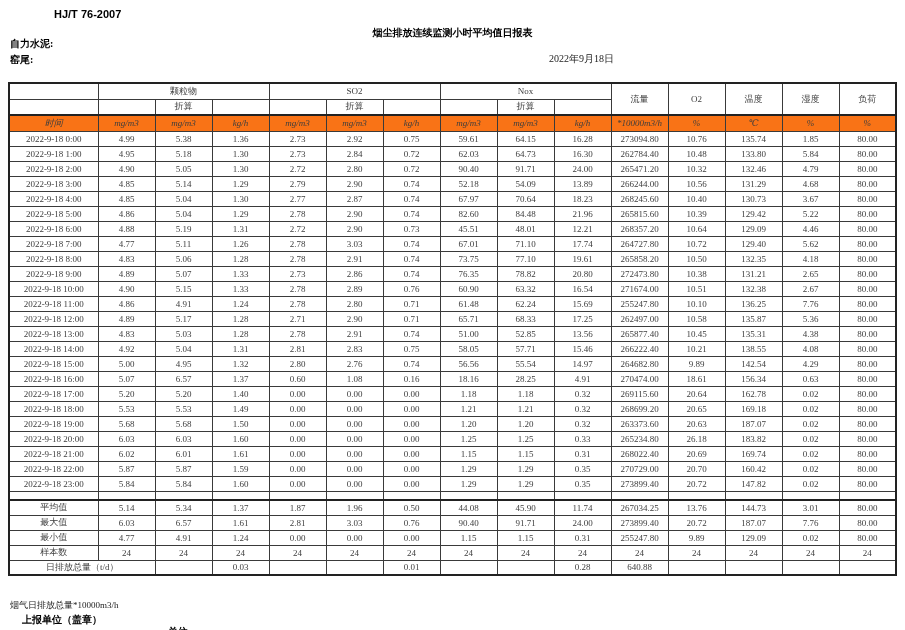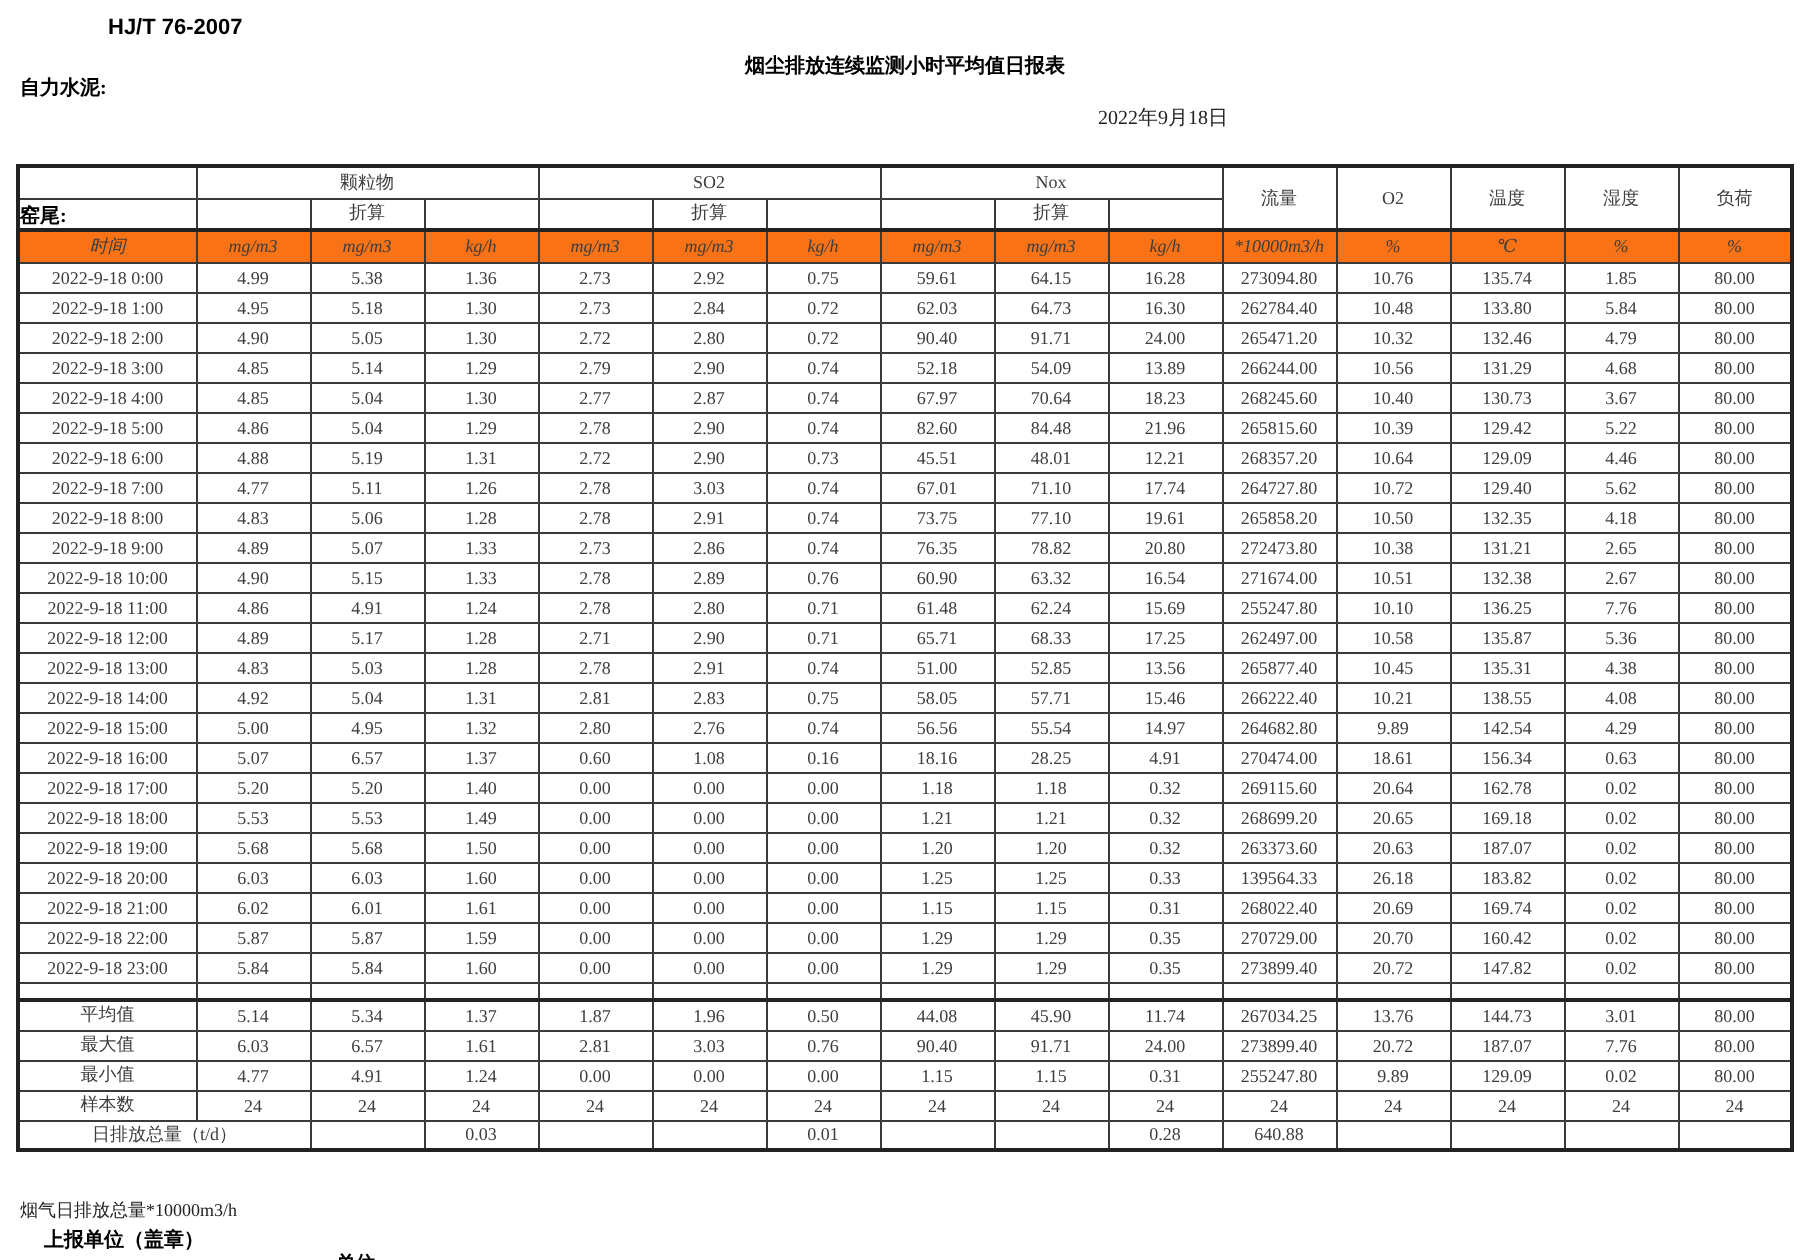--- a/index.html
+++ b/index.html
@@ -2,21 +2,21 @@
 <html><head>
 <meta charset="utf-8">
 <style>
   * { margin:0; padding:0; box-sizing:border-box; }
   html,body { width:905px; height:630px; background:#ffffff; overflow:hidden; }
   body { position:relative; font-family:"Liberation Serif","DejaVu Serif",serif; color:#3d3d3d; }
 
   .std-no { position:absolute; left:10px; top:8px; font-size:11px; font-weight:bold; color:#000;
             font-family:"Liberation Sans","DejaVu Sans",sans-serif;margin-left:44px; }
   .company { position:absolute; left:10px; top:37px; font-size:10px; font-weight:bold; color:#000; }
-  .location { position:absolute; left:10px; top:53px; font-size:10px; font-weight:bold; color:#000;margin-top:48px; }
+  .location { position:absolute; left:10px; top:53px; font-size:10px; font-weight:bold; color:#000; }
   .report-title { position:absolute; left:0; top:26px; width:100%; text-align:center;
                   font-size:10px; font-weight:bold; color:#000; }
   .report-date { position:absolute; left:549px; top:52px; font-size:10px; color:#222; }
 
   table.report { position:absolute; left:8px; top:82px; border-collapse:collapse; table-layout:fixed;
                  border:2px solid #222; }
   table.report td { border:1px solid #3a3a3a; font-size:9px; text-align:center; vertical-align:middle;
                     white-space:nowrap; overflow:hidden; padding:0 1px; height:15px; color:#3d3d3d; }
   thead td { color:#222; }
   tr.h1 td, tr.h2 td { height:16px; }
@@ -446,21 +446,21 @@
         <td class="tc">2022-9-18 20:00</td>
         <td>6.03</td>
         <td>6.03</td>
         <td>1.60</td>
         <td>0.00</td>
         <td>0.00</td>
         <td>0.00</td>
         <td>1.25</td>
         <td>1.25</td>
         <td>0.33</td>
-        <td>139564.33</td>
+        <td>265234.80</td>
         <td>26.18</td>
         <td>183.82</td>
         <td>0.02</td>
         <td>80.00</td>
       </tr>
       <tr>
         <td class="tc">2022-9-18 21:00</td>
         <td>6.02</td>
         <td>6.01</td>
         <td>1.61</td>

